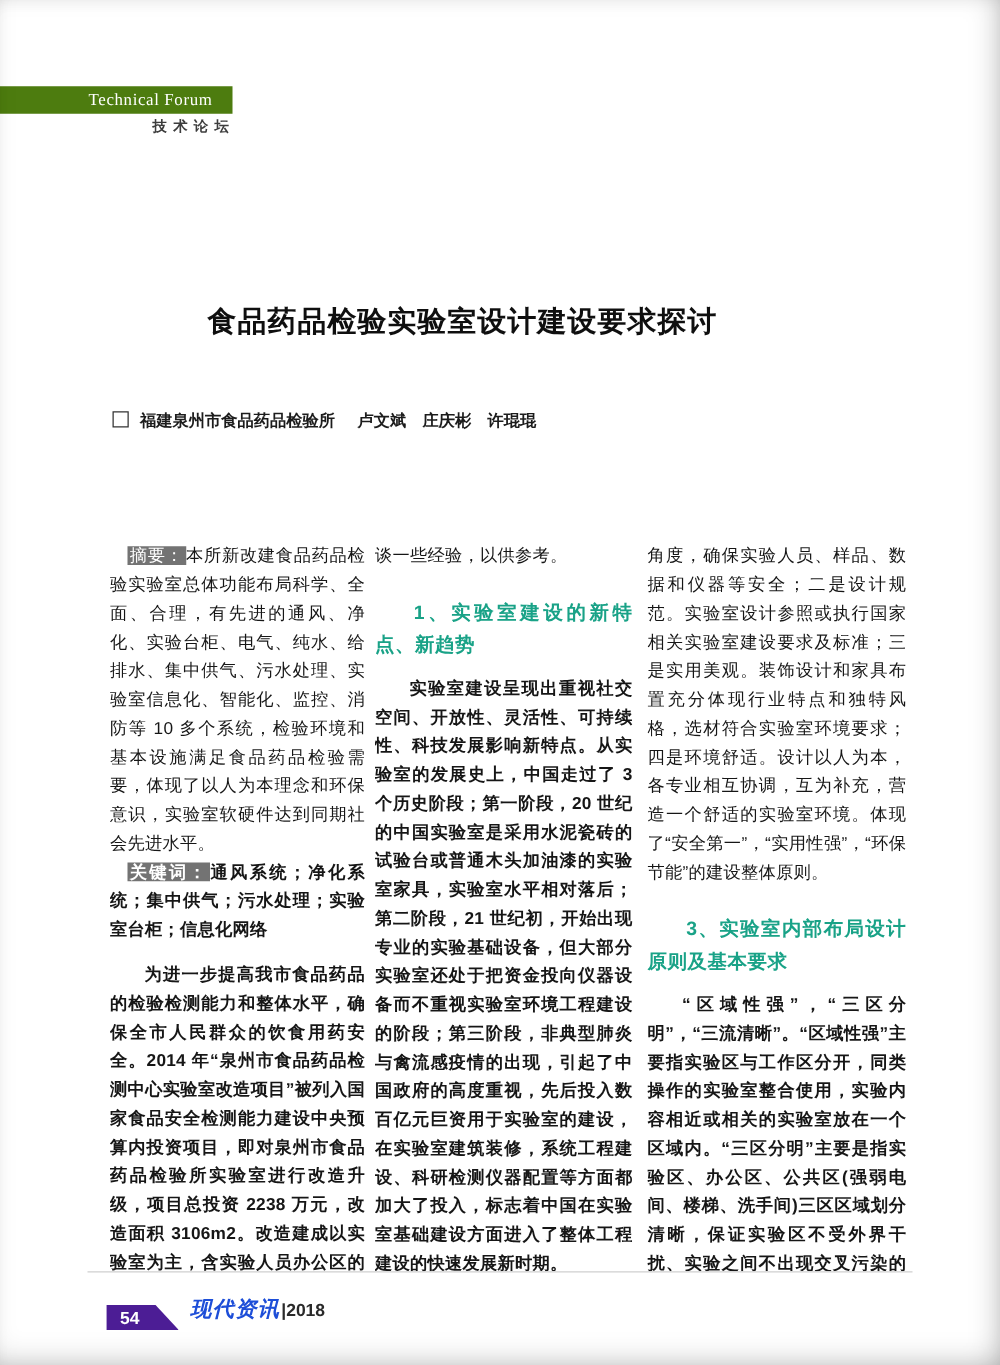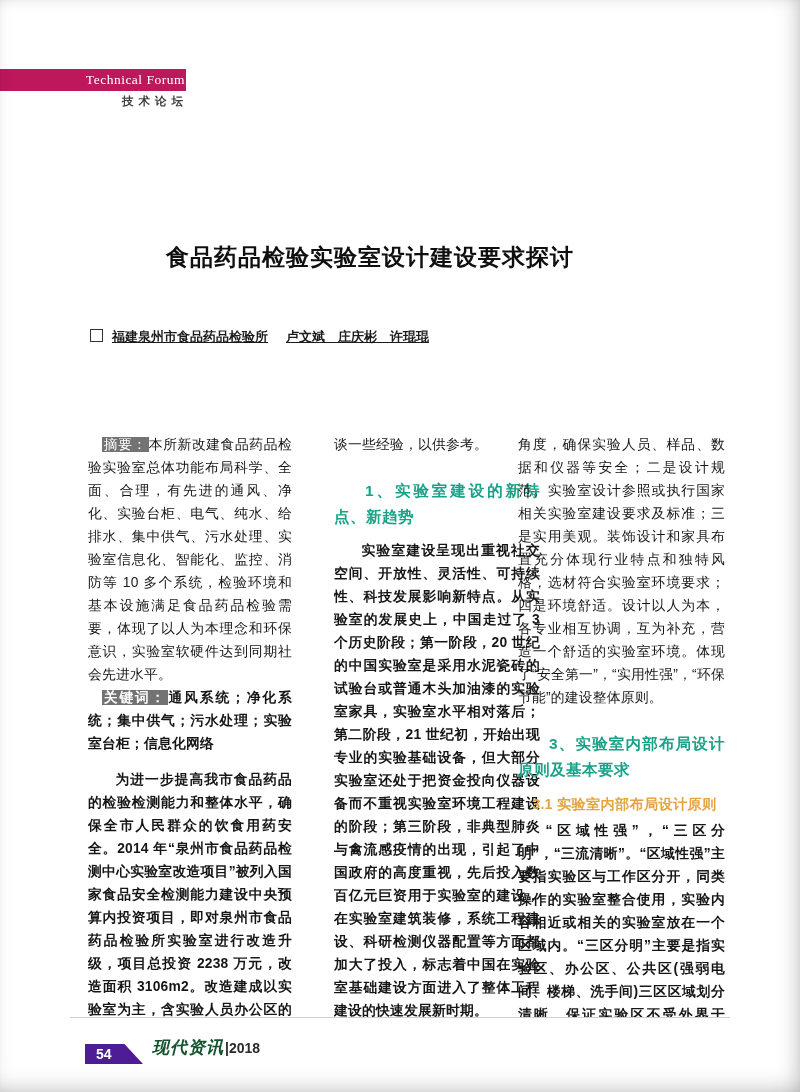--- a/index.html
+++ b/index.html
@@ -14,52 +14,52 @@
     content:"";position:absolute;inset:0;pointer-events:none;
     box-shadow:
       inset -12px 0 26px -14px rgba(0,0,0,.28),
       inset 0 -14px 26px -14px rgba(0,0,0,.22),
       inset 0 10px 18px -16px rgba(0,0,0,.10),
       inset 8px 0 18px -16px rgba(0,0,0,.07);
   }
   
   .banner{
     position:absolute;left:0;top:69px;width:186px;height:22px;
-    background:#be185d;color:#fff;
+    background:#4d7c0f;color:#fff;
     font-family:"Liberation Serif","DejaVu Serif",serif;
     font-size:13.5px;line-height:22px;text-align:right;
-    padding-right:1px;box-sizing:border-box;letter-spacing:.5px;
+    padding-right:16px;box-sizing:border-box;letter-spacing:.5px;
   }
   .banner-zh{
     position:absolute;left:96px;top:94px;width:92px;
     font-size:11.5px;font-weight:700;color:#3d3d3d;
     letter-spacing:5px;text-align:right;
   }
   
   .title{
     position:absolute;left:90px;top:242px;width:560px;
     font-size:23px;font-weight:700;color:#0f0f0f;letter-spacing:1px;text-align:center;
   }
   .byline{
     position:absolute;left:90px;top:328px;width:560px;
-    font-size:13px;font-weight:700;color:#1c1c1c;text-decoration:underline;
+    font-size:13px;font-weight:700;color:#1c1c1c;
   }
   .byline .sq{
     display:inline-block;width:11px;height:11px;border:1.5px solid #333;
     margin-right:9px;vertical-align:-1px;background:#fff;
   }
   .byline .authors{margin-left:18px;}
   
   .col{
     position:absolute;top:433px;height:584px;overflow:hidden;
     font-size:13.8px;line-height:23px;text-align:justify;
     letter-spacing:.2px;color:#161616;
   }
   .col-left{left:88px;width:204px;}
-  .col-mid{left:300px;width:206px;margin-left:34px;}
+  .col-mid{left:300px;width:206px;}
   .col-right{left:518px;width:207px;}
   .col p{margin:0;}
   .ind{text-indent:2em;font-weight:bold;}
   .ind1{text-indent:1em;}
   .hl{background:#737373;color:#fff;padding:0 2px;}
   .kw{font-weight:700;}
   .gap-top{margin-top:13px !important;}
   h2.sec{
     font-size:15.5px;font-weight:700;color:#19a287;
     margin:22px 0 9px 0;line-height:26px;text-align:justify;text-indent:2em;
@@ -73,21 +73,21 @@
   .foot-line{position:absolute;left:70px;top:1017px;width:660px;height:1px;background:#cfcfcf;}
   .page-badge{
     position:absolute;left:85px;top:1044px;width:58px;height:20px;
     background:#4c1d95;color:#fff;font-size:14px;font-weight:700;
     line-height:20px;padding-left:11px;box-sizing:border-box;
     clip-path:polygon(0 0,68% 0,100% 100%,0 100%);
   }
   .journal{position:absolute;left:152px;top:1036px;white-space:nowrap;}
   .journal .jname{
     font-family:"Liberation Serif","DejaVu Serif",serif;
-    font-style:italic;font-weight:700;color:#14532d;font-size:17px;
+    font-style:italic;font-weight:700;color:#1d4ed8;font-size:17px;
     letter-spacing:1px;
   }
   .journal .jyear{font-size:14px;font-weight:700;color:#2a2a2a;margin-left:1px;}
 </style>
 </head>
 <body>
 
 <div class="page">
 
   <div class="banner">
@@ -110,21 +110,20 @@
   <div class="col col-mid">
     <p>谈一些经验，以供参考。</p>
     <h2 class="sec">1、实验室建设的新特点、新趋势</h2>
     <p class="ind">实验室建设呈现出重视社交空间、开放性、灵活性、可持续性、科技发展影响新特点。从实验室的发展史上，中国走过了 3 个历史阶段；第一阶段，20 世纪的中国实验室是采用水泥瓷砖的试验台或普通木头加油漆的实验室家具，实验室水平相对落后；第二阶段，21 世纪初，开始出现专业的实验基础设备，但大部分实验室还处于把资金投向仪器设备而不重视实验室环境工程建设的阶段；第三阶段，非典型肺炎与禽流感疫情的出现，引起了中国政府的高度重视，先后投入数百亿元巨资用于实验室的建设，在实验室建筑装修，系统工程建设、科研检测仪器配置等方面都加大了投入，标志着中国在实验室基础建设方面进入了整体工程建设的快速发展新时期。</p>
 
   </div>
 
   <div class="col col-right">
     <p>角度，确保实验人员、样品、数据和仪器等安全；二是设计规范。实验室设计参照或执行国家相关实验室建设要求及标准；三是实用美观。装饰设计和家具布置充分体现行业特点和独特风格，选材符合实验室环境要求；四是环境舒适。设计以人为本，各专业相互协调，互为补充，营造一个舒适的实验室环境。体现了“安全第一”，“实用性强”，“环保节能”的建设整体原则。</p>
     <h2 class="sec">3、实验室内部布局设计原则及基本要求</h2>
-    <h3 class="subsec">3.1 实验室内部布局设计原则</h3>
     <p class="ind">“区域性强”，“三区分明”，“三流清晰”。“区域性强”主要指实验区与工作区分开，同类操作的实验室整合使用，实验内容相近或相关的实验室放在一个区域内。“三区分明”主要是指实验区、办公区、公共区(强弱电间、楼梯、洗手间)三区区域划分清晰，保证实验区不受外界干扰、实验之间不出现交叉污染的现象；化学试剂、气体钢瓶等危险用品需分开、单独保存，房间需有良好的通风环境；易制毒和剧毒物品需存放在双锁专柜中，专人管理。“三流清晰”</p>
   </div>
 
   <div class="foot-line"></div>
   <div class="page-badge">54</div>
   <div class="journal">
     <span class="jname">现代资讯</span><span class="jyear">|2018</span>
   </div>
 
 </div>

